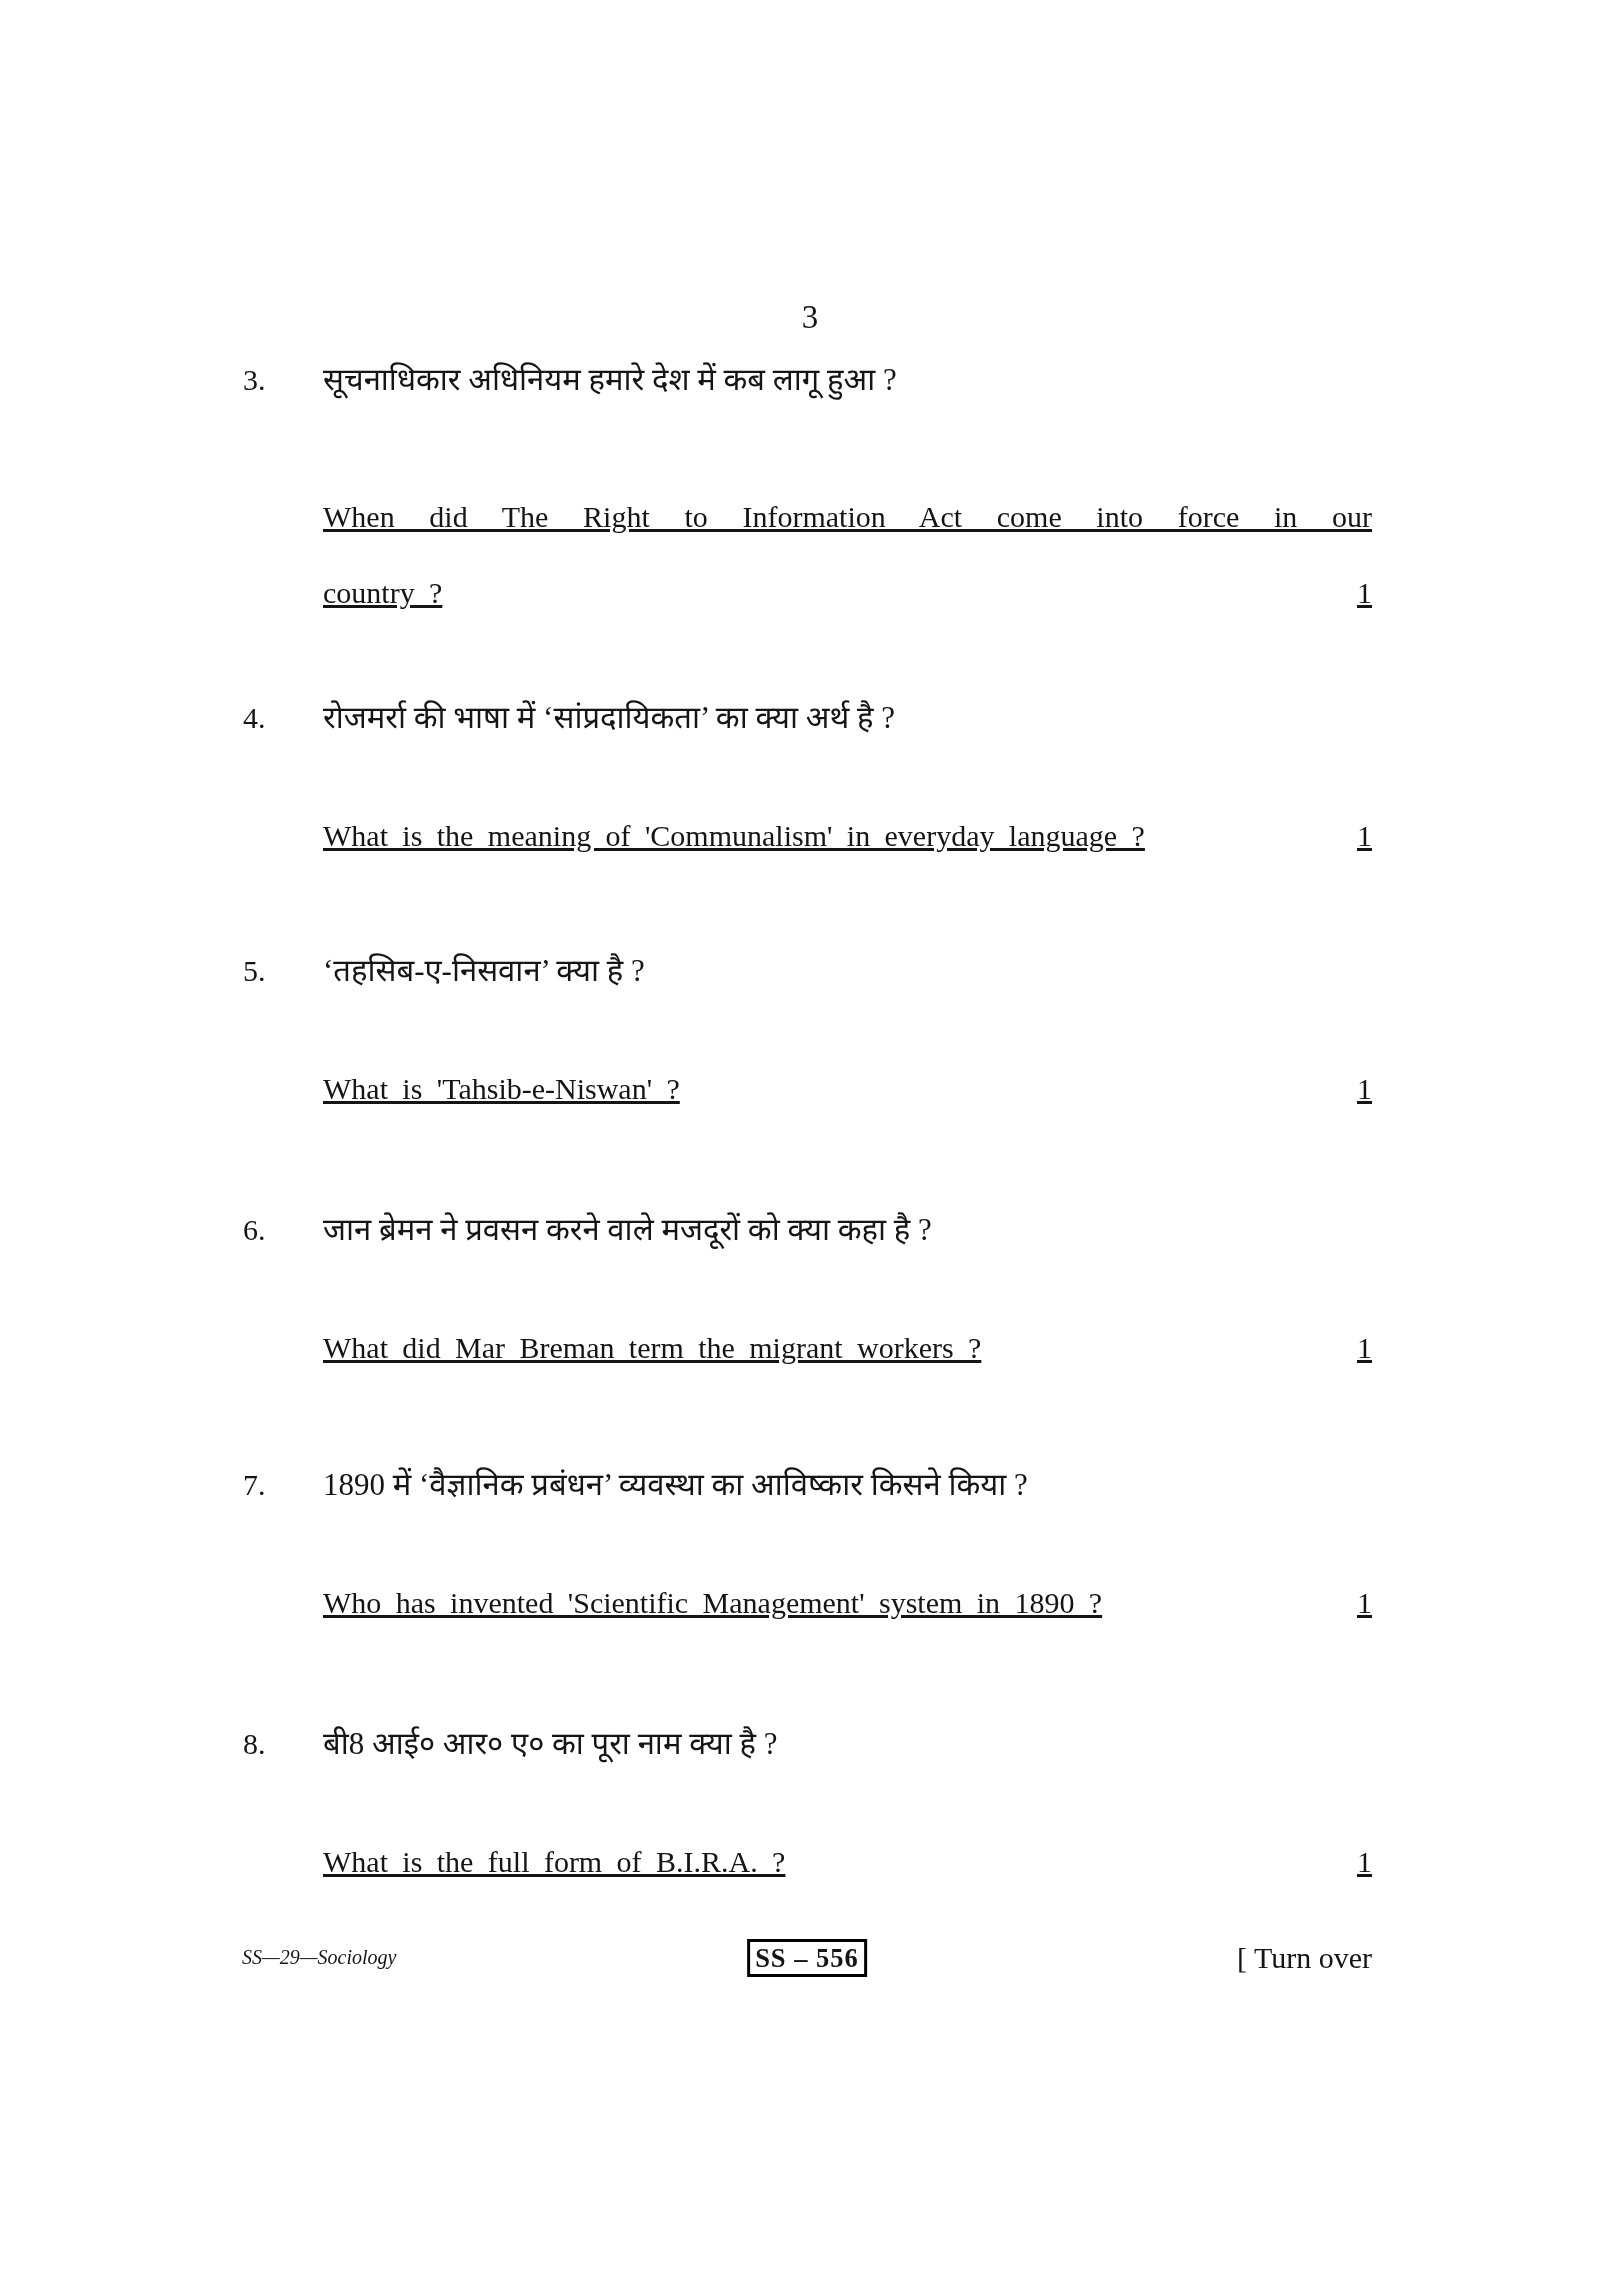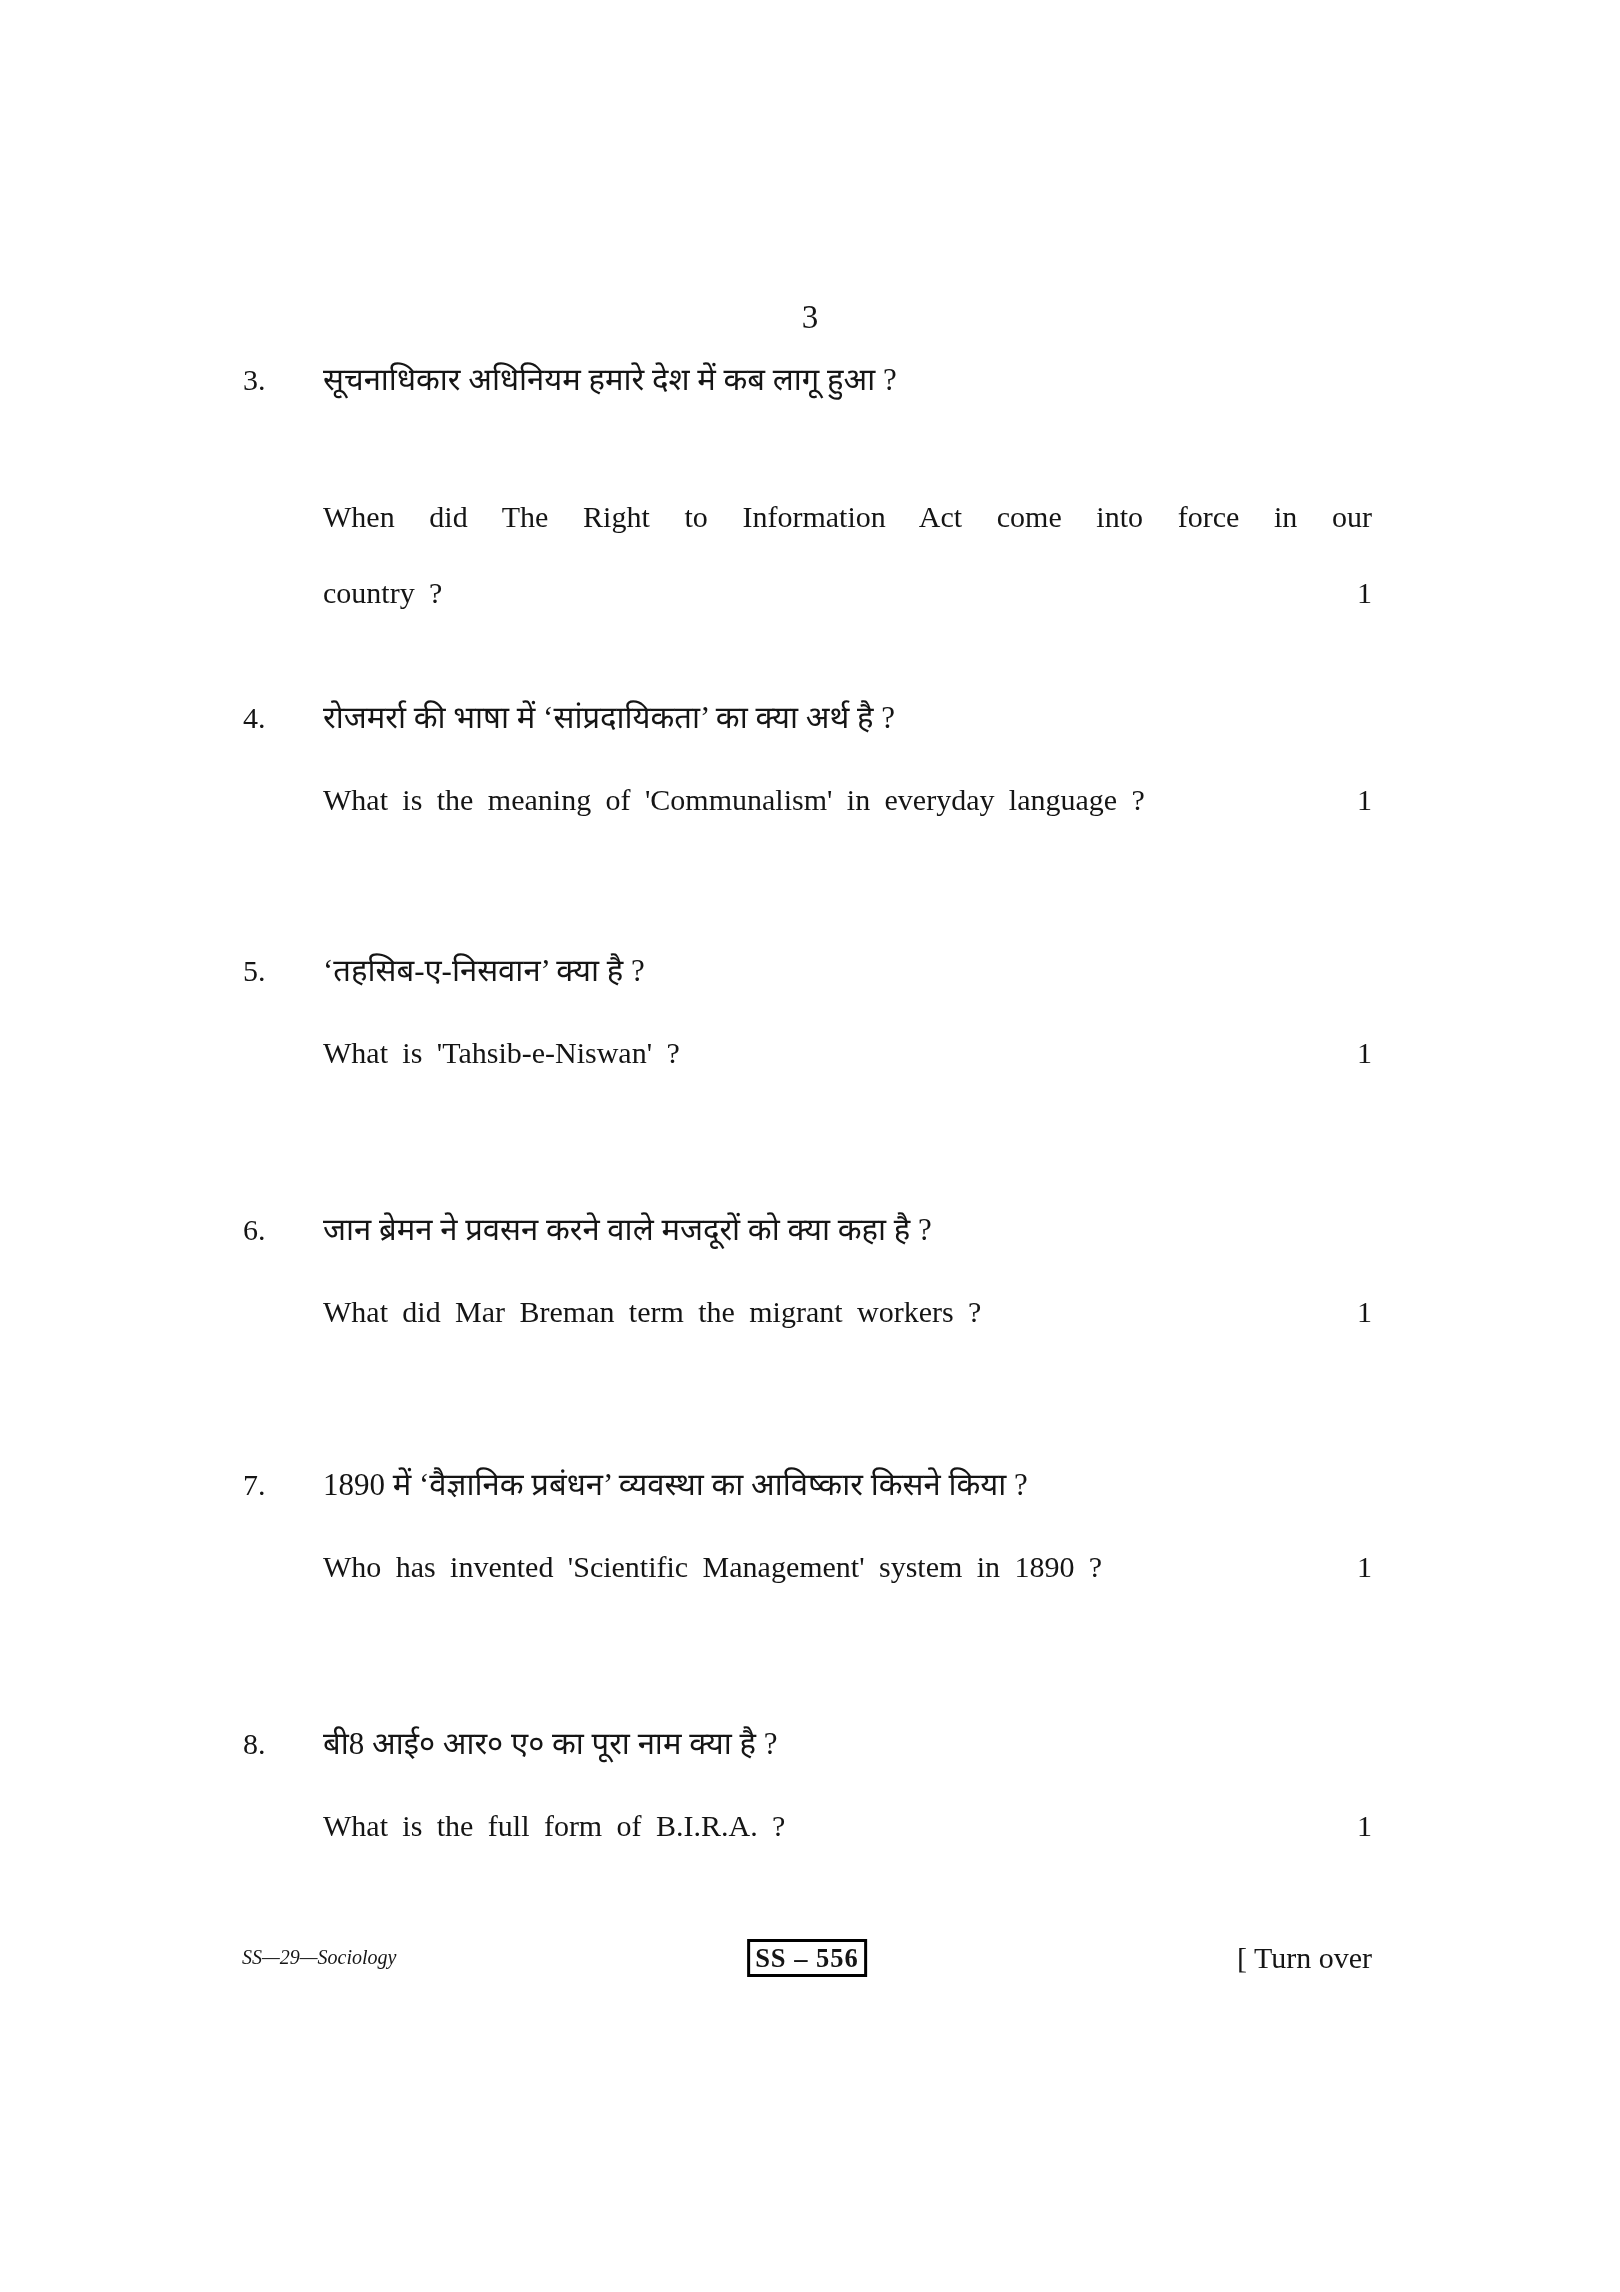--- a/index.html
+++ b/index.html
@@ -32,33 +32,33 @@
     align-items: flex-start;
     font-size: 31px;
     line-height: 45px;
   }
   .q-num {
     flex: none;
     width: 80px;
     font-size: 30px;
   }
   .q-hindi { flex: 1; font-family: Liberation Serif, serif; }
-  .q-eng-indent { padding-left: 80px; }
+  .q-eng-indent { padding-left: 80px; text-decoration: underline; }
   .q-eng-just {
     margin-top: 93px;
     font-size: 30px;
     line-height: 43px;
     word-spacing: 8.8px;
     text-align: justify;
     text-align-last: justify;
   }
   .q-eng-row {
     display: flex;
     align-items: baseline;
-    margin-top: 38px;
+    margin-top: 74px;
     font-size: 30px;
     line-height: 43px;
     word-spacing: 6.9px;
   }
   .q-eng-row.second-line { margin-top: 33px; }
   .q-marks {
     margin-left: auto;
     padding-left: 23.5px;
     word-spacing: 0;
   }

